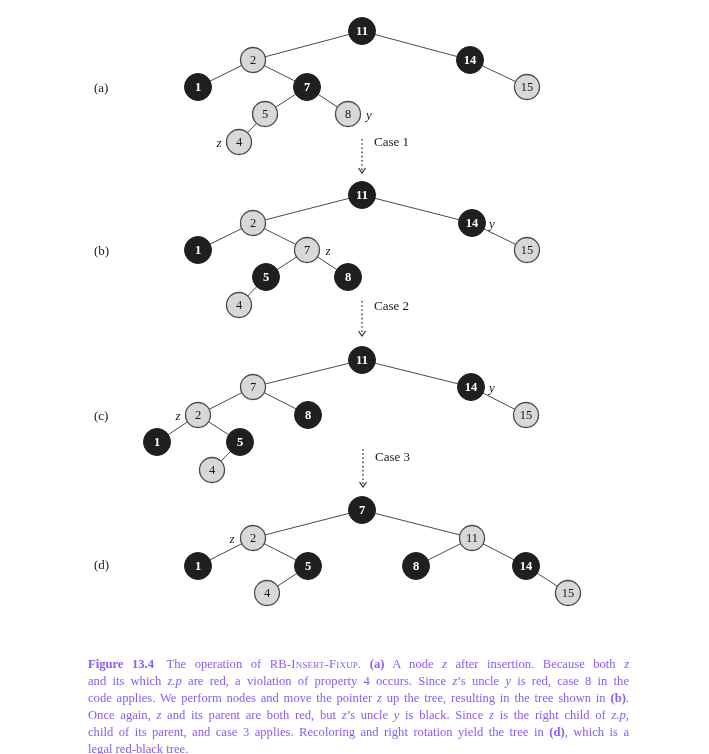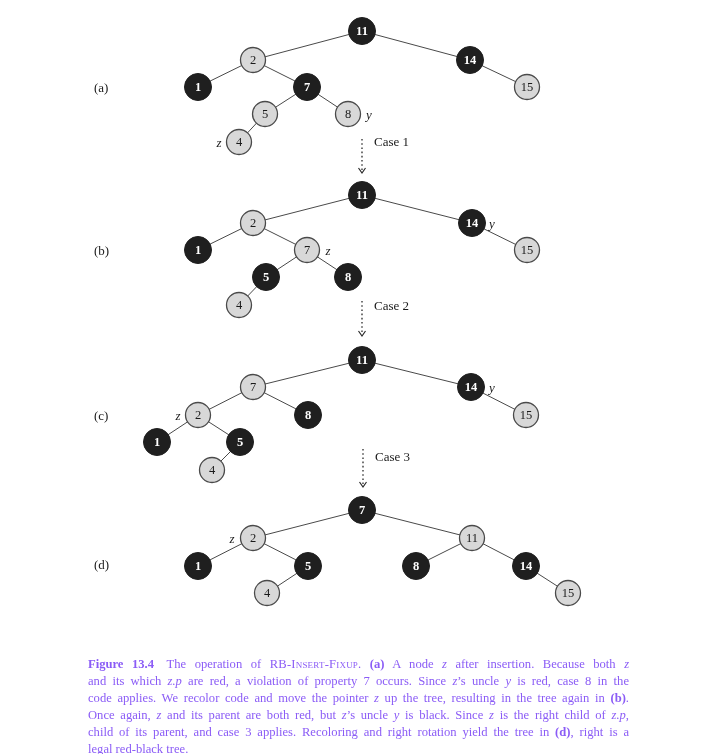--- a/index.html
+++ b/index.html
@@ -150,19 +150,19 @@
       <text x="416" y="570.4" fill="#ffffff" font-size="12.5px" text-anchor="middle" font-weight="bold" font-family="&quot;Liberation Serif&quot;, serif">8</text>
       <circle cx="526" cy="566" r="13.5" fill="#1f1f1f" stroke="#1f1f1f" stroke-width="1"></circle>
       <text x="526" y="570.4" fill="#ffffff" font-size="12.5px" text-anchor="middle" font-weight="bold" font-family="&quot;Liberation Serif&quot;, serif">14</text>
       <circle cx="267" cy="593" r="12.5" fill="#d8d8d8" stroke="#4a4a4a" stroke-width="1.3"></circle>
       <text x="267" y="597.4" fill="#1a1a1a" font-size="12.5px" text-anchor="middle" font-weight="normal" font-family="&quot;Liberation Serif&quot;, serif">4</text>
       <circle cx="568" cy="593" r="12.5" fill="#d8d8d8" stroke="#4a4a4a" stroke-width="1.3"></circle>
       <text x="568" y="597.4" fill="#1a1a1a" font-size="12.5px" text-anchor="middle" font-weight="normal" font-family="&quot;Liberation Serif&quot;, serif">15</text>
     </svg>
   <div id="figure-caption">
       <div class="cap-line"><span class="seg-b">Figure 13.4</span><span class="seg-n">  The operation of </span><span class="seg-sc">RB-Insert-Fixup</span><span class="seg-n">. </span><span class="seg-b">(a)</span><span class="seg-n"> A node </span><span class="seg-i">z</span><span class="seg-n"> after insertion. Because both </span><span class="seg-i">z</span></div>
-      <div class="cap-line"><span class="seg-n">and its which </span><span class="seg-i">z.p</span><span class="seg-n"> are red, a violation of property 7 occurs. Since </span><span class="seg-i">z</span><span class="seg-n">’s uncle </span><span class="seg-i">y</span><span class="seg-n"> is red, case 8 in the</span></div>
-      <div class="cap-line"><span class="seg-n">code applies. We recolor code and move the pointer </span><span class="seg-i">z</span><span class="seg-n"> up the tree, resulting in the tree again in </span><span class="seg-b">(b)</span><span class="seg-n">.</span></div>
+      <div class="cap-line"><span class="seg-n">and its which </span><span class="seg-i">z.p</span><span class="seg-n"> are red, a violation of property 4 occurs. Since </span><span class="seg-i">z</span><span class="seg-n">’s uncle </span><span class="seg-i">y</span><span class="seg-n"> is red, case 8 in the</span></div>
+      <div class="cap-line"><span class="seg-n">code applies. We perform nodes and move the pointer </span><span class="seg-i">z</span><span class="seg-n"> up the tree, resulting in the tree shown in </span><span class="seg-b">(b)</span><span class="seg-n">.</span></div>
       <div class="cap-line"><span class="seg-n">Once again, </span><span class="seg-i">z</span><span class="seg-n"> and its parent are both red, but </span><span class="seg-i">z</span><span class="seg-n">’s uncle </span><span class="seg-i">y</span><span class="seg-n"> is black. Since </span><span class="seg-i">z</span><span class="seg-n"> is the right child of </span><span class="seg-i">z.p</span><span class="seg-n">,</span></div>
-      <div class="cap-line"><span class="seg-n">child of its parent, and case 3 applies. Recoloring and right rotation yield the tree in </span><span class="seg-b">(d)</span><span class="seg-n">, right is a</span></div>
+      <div class="cap-line"><span class="seg-n">child of its parent, and case 3 applies. Recoloring and right rotation yield the tree in </span><span class="seg-b">(d)</span><span class="seg-n">, which is a</span></div>
       <div class="cap-line last"><span class="seg-n">legal red-black tree.</span></div>
     </div>
 </div>
 
 </body></html>

